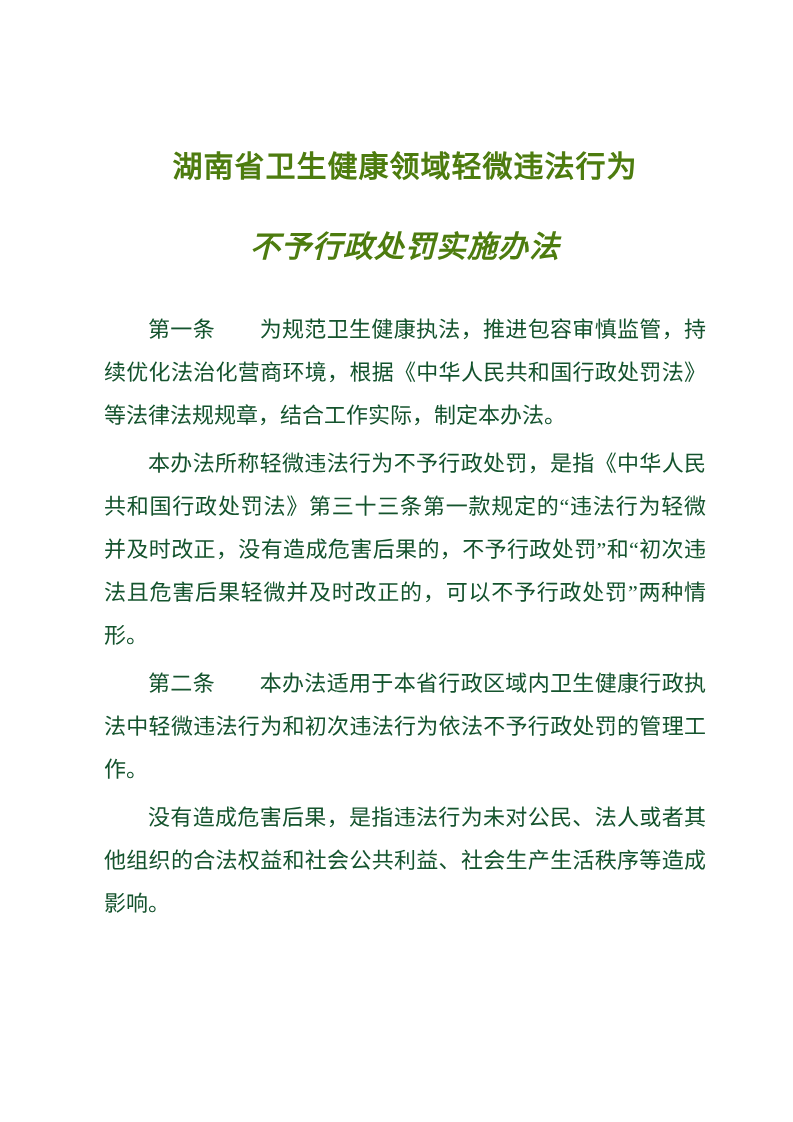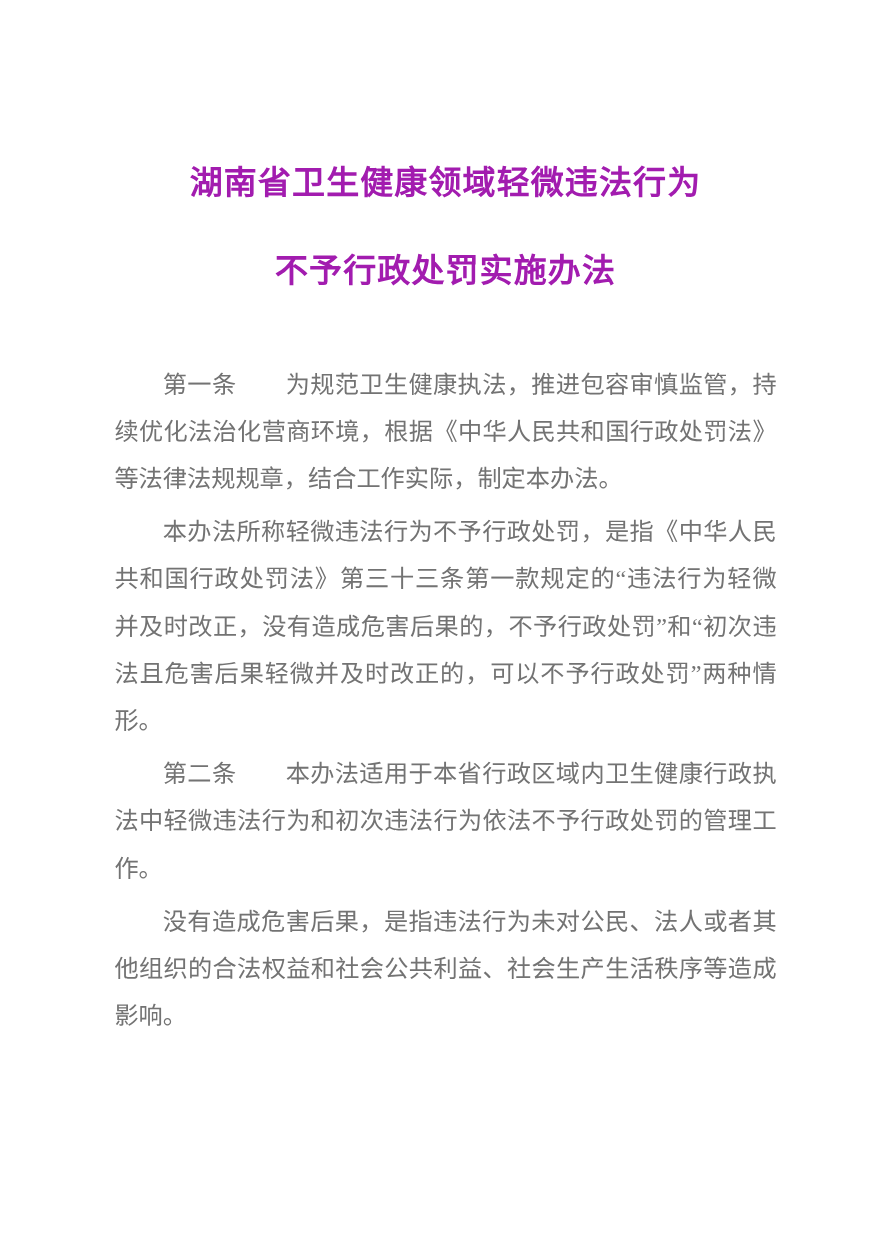--- a/index.html
+++ b/index.html
@@ -21,37 +21,38 @@
     left: 104px;
     top: 148px;
     width: 602px;
   }
   .doc-title {
     text-align: center;
     font-weight: bold;
     font-size: 30px;
     line-height: 38px;
     letter-spacing: 1px;
-    color: #a21caf;
+    color: #4d7c0f;
     margin: 0;
   }
   .doc-title.line1 {
     margin-bottom: 42px;
   }
   .doc-title.line2 {
-    margin-bottom: 62px;
+    margin-bottom: 42px;
+    font-style: italic;
   }
   .doc-body p {
     margin: 0 0 5px 0;
     font-size: 22px;
     line-height: 43px;
     text-align: justify;
     text-justify: inter-ideograph;
     text-indent: 2em;
-    color: #737373;
+    color: #14532d;
   }
 </style>
 </head>
 <body>
 
 <div class="page">
   <div class="doc-content">
     <h1 class="doc-title line1">湖南省卫生健康领域轻微违法行为</h1>
     <h1 class="doc-title line2">不予行政处罚实施办法</h1>
     <div class="doc-body">

